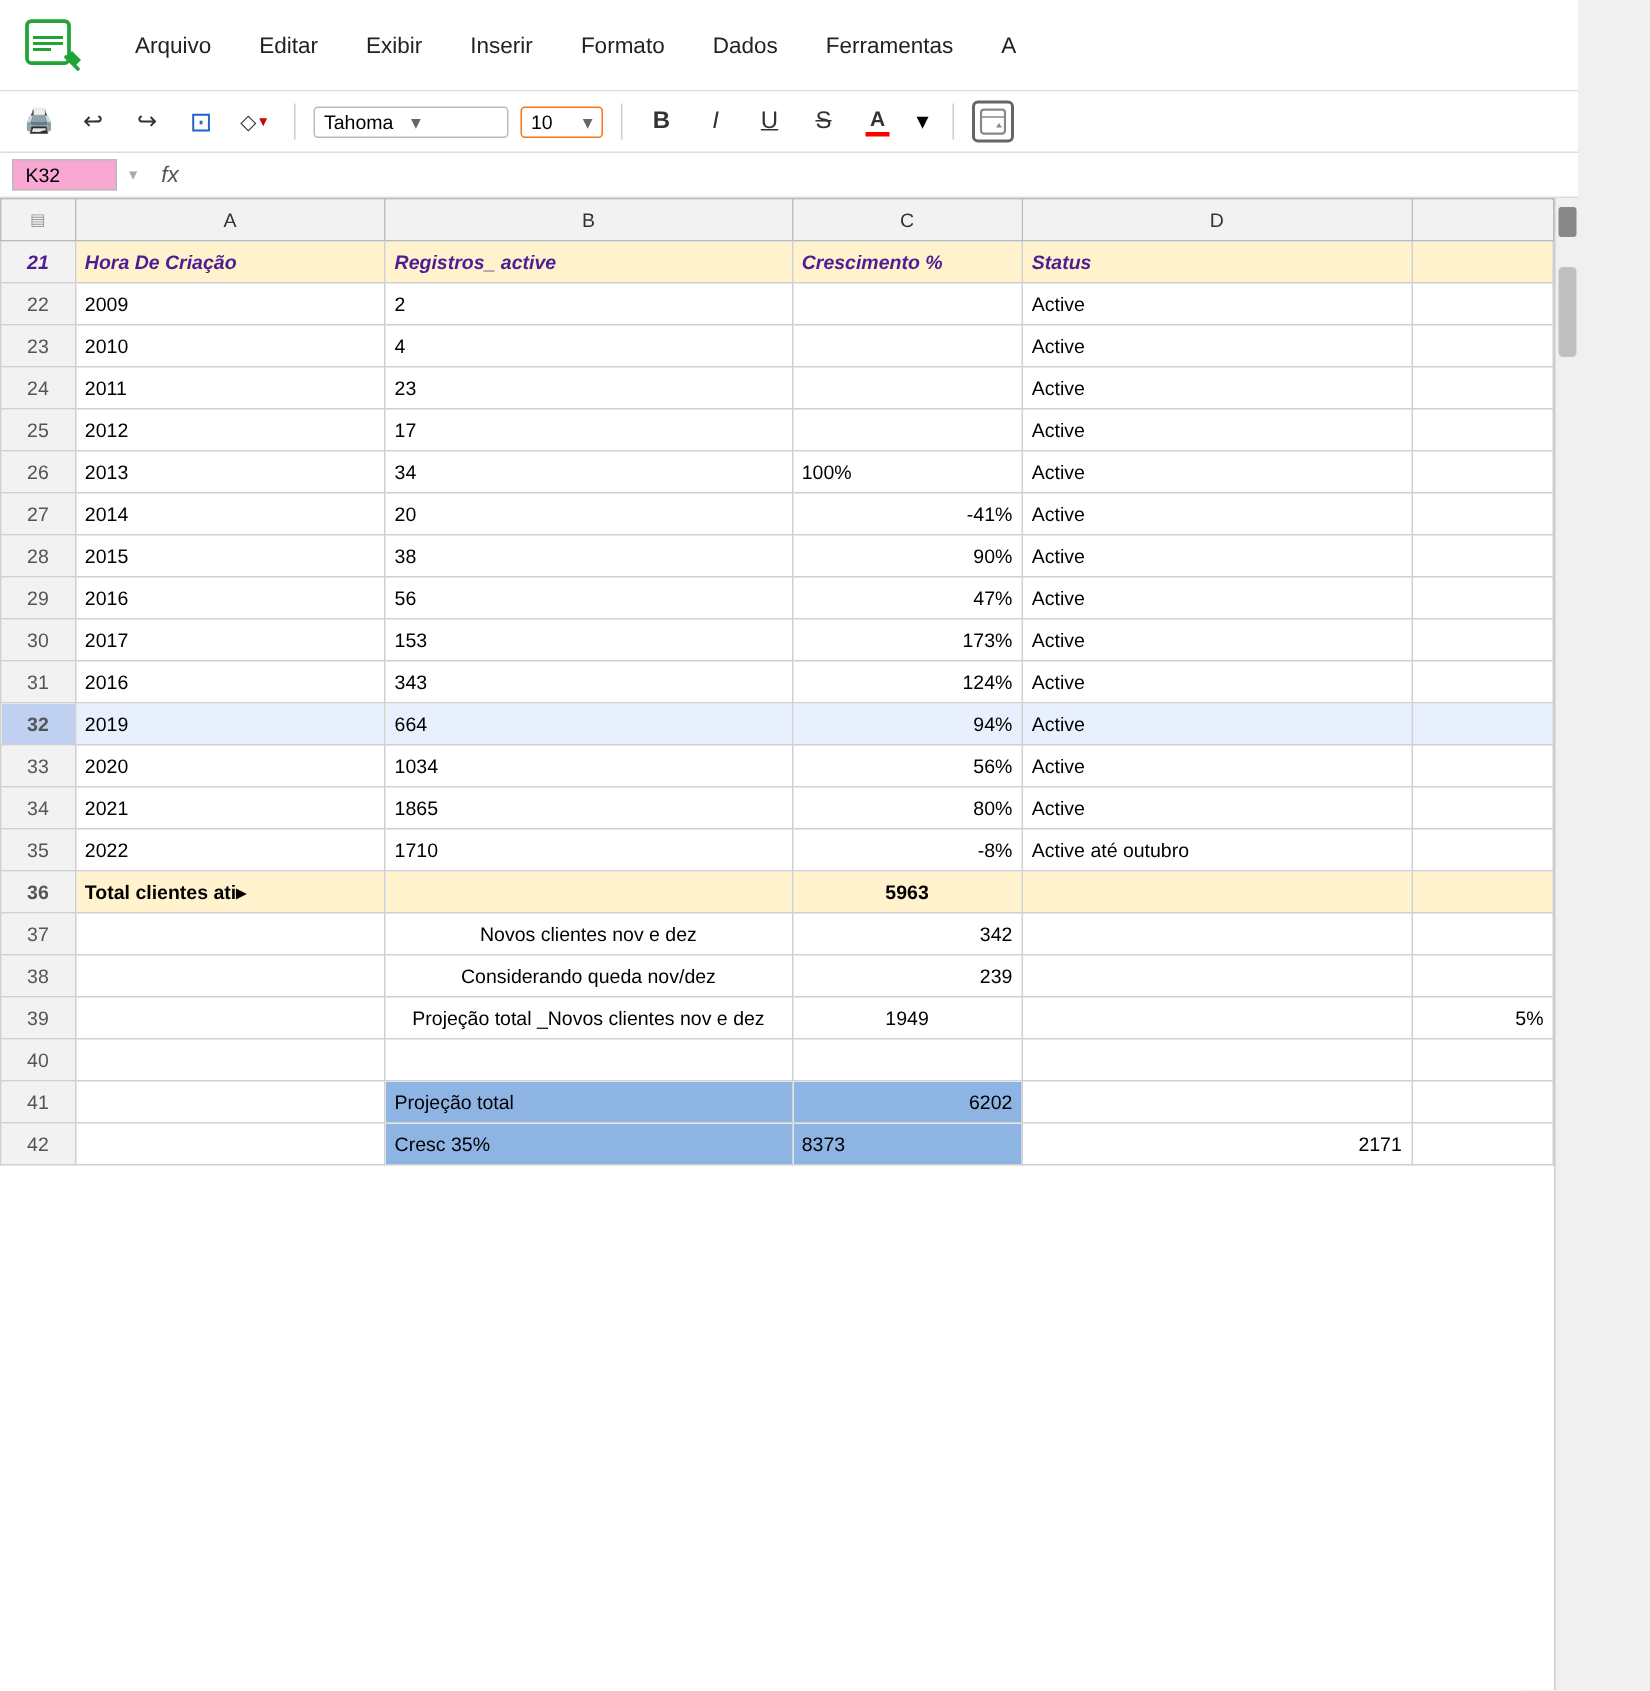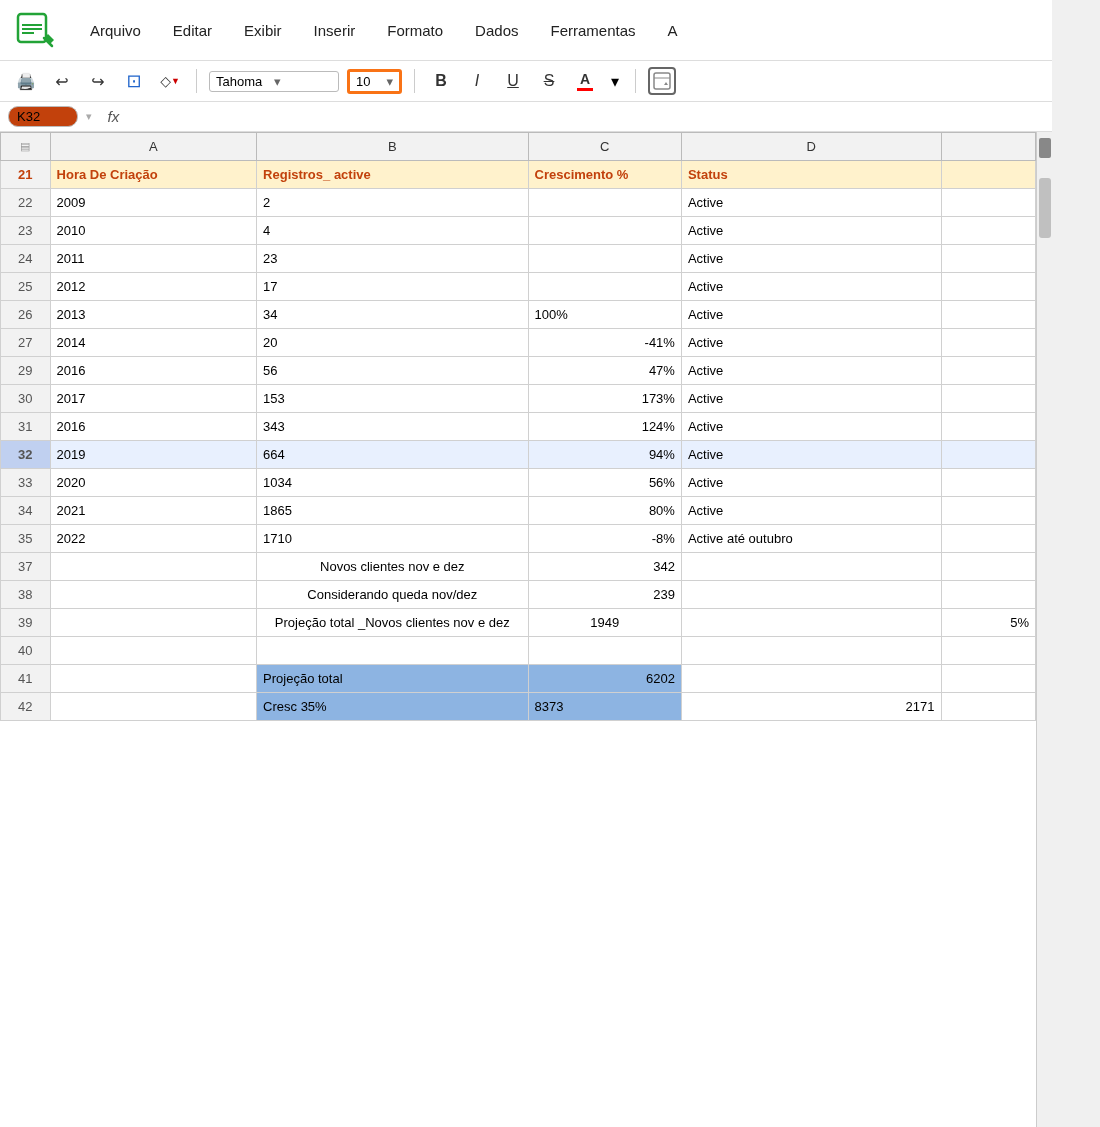--- a/index.html
+++ b/index.html
@@ -71,21 +71,21 @@
       padding: 2px 6px;
       min-width: 130px;
       cursor: pointer;
       background: #fff;
       font-size: 13px;
     }
     .font-selector span { flex: 1; }
     .font-size-selector {
       display: flex;
       align-items: center;
-      border: 3px solid #f97316;
+      border: 1px solid #f97316;
       border-radius: 3px;
       padding: 2px 6px;
       min-width: 55px;
       cursor: pointer;
       background: #fff;
       font-size: 13px;
     }
     .toolbar-sep { width: 1px; height: 24px; background: #ccc; margin: 0 4px; }
     .bold-btn { font-weight: bold; font-size: 16px; }
     .italic-btn { font-style: italic; font-size: 16px; }
@@ -105,25 +105,25 @@
     .formula-bar {
       display: flex;
       align-items: center;
       padding: 4px 8px;
       border-bottom: 1px solid #ddd;
       background: #fff;
       gap: 8px;
     }
     .cell-ref {
       border: 1px solid #bbb;
-      border-radius: 10px;
+      border-radius: 0;
       padding: 2px 8px;
       min-width: 70px;
       font-size: 13px;
-      background: #c2410c;
+      background: #f9a8d4;
     }
     .formula-icon {
       font-style: italic;
       font-size: 15px;
       color: #555;
       padding: 0 8px;
     }
     .formula-input {
       flex: 1;
       border: none;
@@ -183,21 +183,22 @@
     .col-a { width: 175px; }
     .col-b { width: 230px; }
     .col-c { width: 130px; }
     .col-d { width: 220px; }
     .col-e { width: 80px; }
 
     
     .header-row td {
       background: #fff2cc;
       font-weight: bold;
-      color: #c2410c;
+      color: #4c1d95;
+      font-style: italic;
     }
     .header-row .row-num {
       background: #f2f2f2;
     }
     
     .total-row td {
       background: #fff2cc;
       font-weight: bold;
     }
     .total-row .row-num {
@@ -395,20 +396,28 @@
             </tr>
             <tr>
               <td class="row-num">27</td>
               <td>2014</td>
               <td>20</td>
               <td style="text-align: right;">-41%</td>
               <td>Active</td>
               <td style="text-align: right;"></td>
             </tr>
             <tr>
+              <td class="row-num">28</td>
+              <td>2015</td>
+              <td>38</td>
+              <td style="text-align: right;">90%</td>
+              <td>Active</td>
+              <td style="text-align: right;"></td>
+            </tr>
+            <tr>
               <td class="row-num">29</td>
               <td>2016</td>
               <td>56</td>
               <td style="text-align: right;">47%</td>
               <td>Active</td>
               <td style="text-align: right;"></td>
             </tr>
             <tr>
               <td class="row-num">30</td>
               <td>2017</td>
@@ -450,20 +459,28 @@
               <td style="text-align: right;"></td>
             </tr>
             <tr>
               <td class="row-num">35</td>
               <td>2022</td>
               <td>1710</td>
               <td style="text-align: right;">-8%</td>
               <td>Active até outubro</td>
               <td style="text-align: right;"></td>
             </tr>
+            <tr class="total-row">
+              <td class="row-num">36</td>
+              <td style="font-weight: bold;">Total clientes ati▸</td>
+              <td></td>
+              <td style="text-align: center;">5963</td>
+              <td></td>
+              <td style="text-align: right;"></td>
+            </tr>
             <tr>
               <td class="row-num">37</td>
               <td></td>
               <td style="text-align: center;">Novos clientes nov e dez</td>
               <td style="text-align: right;">342</td>
               <td></td>
               <td style="text-align: right;"></td>
             </tr>
             <tr>
               <td class="row-num">38</td>

